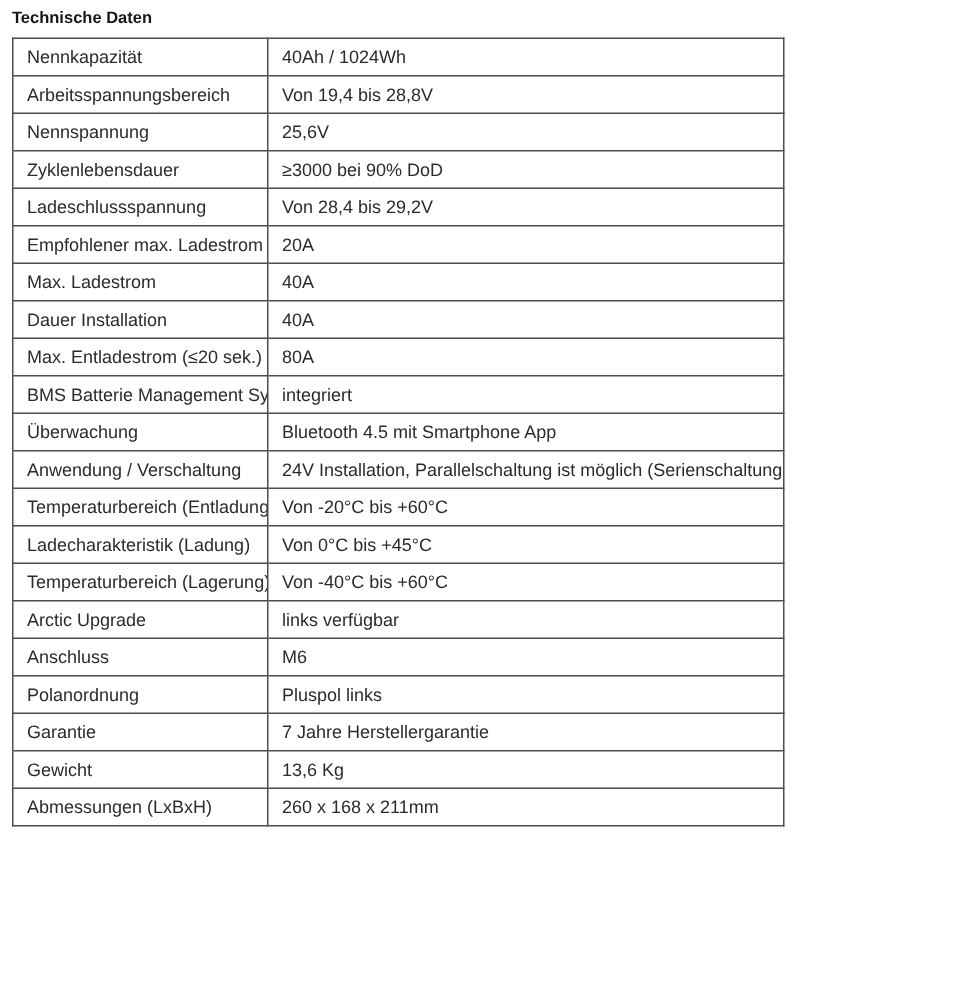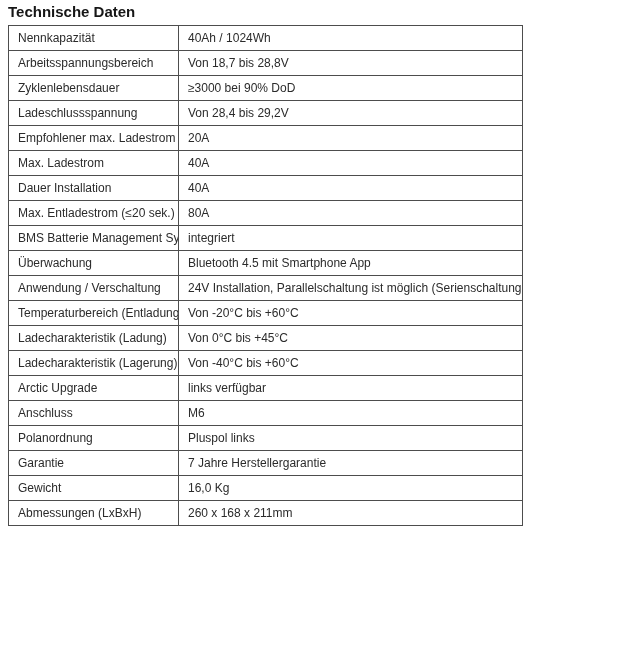--- a/index.html
+++ b/index.html
@@ -15,21 +15,21 @@
     font-family:"Liberation Sans","DejaVu Sans",sans-serif;
   }
   .page{
     width:640px;
     height:664px;
     padding:3px 8px 8px 8px;
     background:var(--bg-color);
     overflow:hidden;
   }
   .page-title{
-    font-size:15px;
+    font-size:11px;
     line-height:18px;
     font-weight:bold;
     color:#161616;
     margin:0 0 4px 0;
   }
   table.spec-table{
     width:515px;
     border-collapse:collapse;
     table-layout:fixed;
     border:1px solid var(--border-color);
@@ -58,23 +58,27 @@
 
   <table class="spec-table">
     <tbody id="table-body">
   <tr class="spec-row">
     <td class="spec-label">Nennkapazität</td>
     <td class="spec-value">40Ah / 1024Wh</td>
   </tr>
 
   <tr class="spec-row">
     <td class="spec-label">Arbeitsspannungsbereich</td>
-    <td class="spec-value">Von 18,7 bis 28,8V</td>
+    <td class="spec-value">Von 19,4 bis 28,8V</td>
   </tr>
 
+  <tr class="spec-row">
+    <td class="spec-label">Nennspannung</td>
+    <td class="spec-value">25,6V</td>
+  </tr>
 
   <tr class="spec-row">
     <td class="spec-label">Zyklenlebensdauer</td>
     <td class="spec-value">≥3000 bei 90% DoD</td>
   </tr>
 
 
   <tr class="spec-row">
     <td class="spec-label">Ladeschlussspannung</td>
     <td class="spec-value">Von 28,4 bis 29,2V</td>
@@ -121,21 +125,21 @@
     <td class="spec-label">Temperaturbereich (Entladung)</td>
     <td class="spec-value">Von -20°C bis +60°C</td>
   </tr>
 
   <tr class="spec-row">
     <td class="spec-label">Ladecharakteristik (Ladung)</td>
     <td class="spec-value">Von 0°C bis +45°C</td>
   </tr>
 
   <tr class="spec-row">
-    <td class="spec-label">Ladecharakteristik (Lagerung)</td>
+    <td class="spec-label">Temperaturbereich (Lagerung)</td>
     <td class="spec-value">Von -40°C bis +60°C</td>
   </tr>
 
   <tr class="spec-row">
     <td class="spec-label">Arctic Upgrade</td>
     <td class="spec-value">links verfügbar</td>
   </tr>
 
   <tr class="spec-row">
     <td class="spec-label">Anschluss</td>
@@ -147,21 +151,21 @@
     <td class="spec-value">Pluspol links</td>
   </tr>
 
   <tr class="spec-row">
     <td class="spec-label">Garantie</td>
     <td class="spec-value">7 Jahre Herstellergarantie</td>
   </tr>
 
   <tr class="spec-row">
     <td class="spec-label">Gewicht</td>
-    <td class="spec-value">16,0 Kg</td>
+    <td class="spec-value">13,6 Kg</td>
   </tr>
 
   <tr class="spec-row">
     <td class="spec-label">Abmessungen (LxBxH)</td>
     <td class="spec-value">260 x 168 x 211mm</td>
   </tr>
 </tbody>
   </table>
 </div>
 

